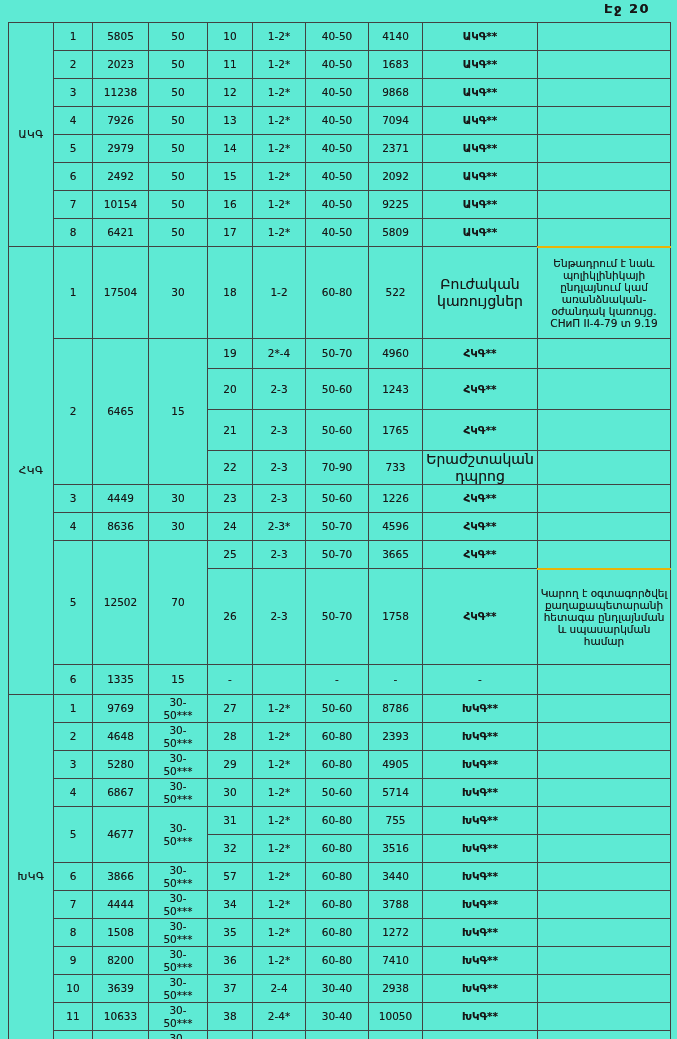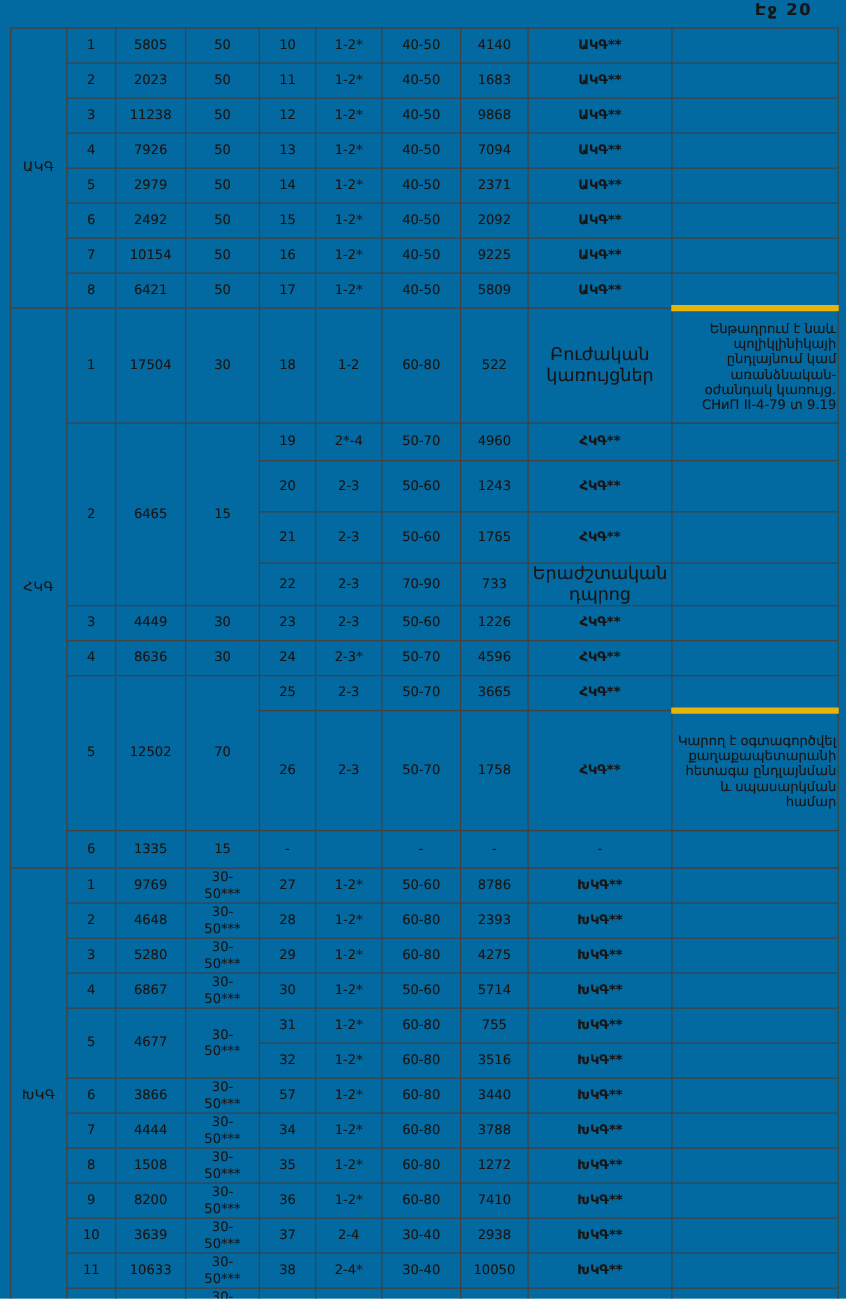--- a/index.html
+++ b/index.html
@@ -1,17 +1,17 @@
 <!DOCTYPE html>
 <html><head>
 <meta charset="utf-8">
 <style>
   html,body { margin:0; padding:0; background:#e8e8e8; }
   .page {
-    position:relative; width:677px; height:1039px; background:#0369a1;
+    position:relative; width:677px; height:1039px; background:#5eead4;
     font-family:"DejaVu Sans", sans-serif; color:#161616; overflow:hidden;
   }
   .pg-label {
     position:absolute; top:1px; left:604px;
     font-size:13px; font-weight:bold; letter-spacing:1.5px;
     text-shadow:0 0 0.5px rgba(30,30,30,.6);
   }
   table.doc {
     position:absolute; left:8px; top:22px;
     border-collapse:collapse; table-layout:fixed;
@@ -24,21 +24,21 @@
     text-shadow:0 0 0.5px rgba(45,45,45,.55);
     overflow:hidden;
   }
   td.g { font-size:11.5px; letter-spacing:0.5px; }
   td.u { font-weight:bold; font-size:10px; }
   td.note {
     font-size:9.3px; line-height:1.22; padding:1px 2px;
     border-top:1px dotted #bdbdbd; border-bottom:1px dotted #bdbdbd;
   }
   td.note.dkb { border-bottom:1px solid #3e3e3e; }
-  td.note.dkt { border-top:5px solid #eab308;text-align:right; }
+  td.note.dkt { border-top:2px solid #eab308; }
   td.p2 { white-space:pre-line; font-size:9.5px; line-height:1.12; }
   tr.h28 { height:28px; }
   tr.h30 { height:30px; }
   tr.h31 { height:41px; }
   tr.h34 { height:34px; }
   tr.h92 { height:92px; }
   tr.h96 { height:96px; }
 </style>
 </head>
 <body>
@@ -277,21 +277,21 @@
           <td class="note"></td>
         </tr>
     <tr class="h28">
           <td>3</td>
           <td>5280</td>
           <td class="p2">30-
 50***</td>
           <td>29</td>
           <td>1-2*</td>
           <td>60-80</td>
-          <td>4275</td>
+          <td>4905</td>
           <td class="u">ԽԿԳ**</td>
           <td class="note"></td>
         </tr>
     <tr class="h28">
           <td>4</td>
           <td>6867</td>
           <td class="p2">30-
 50***</td>
           <td>30</td>
           <td>1-2*</td>

